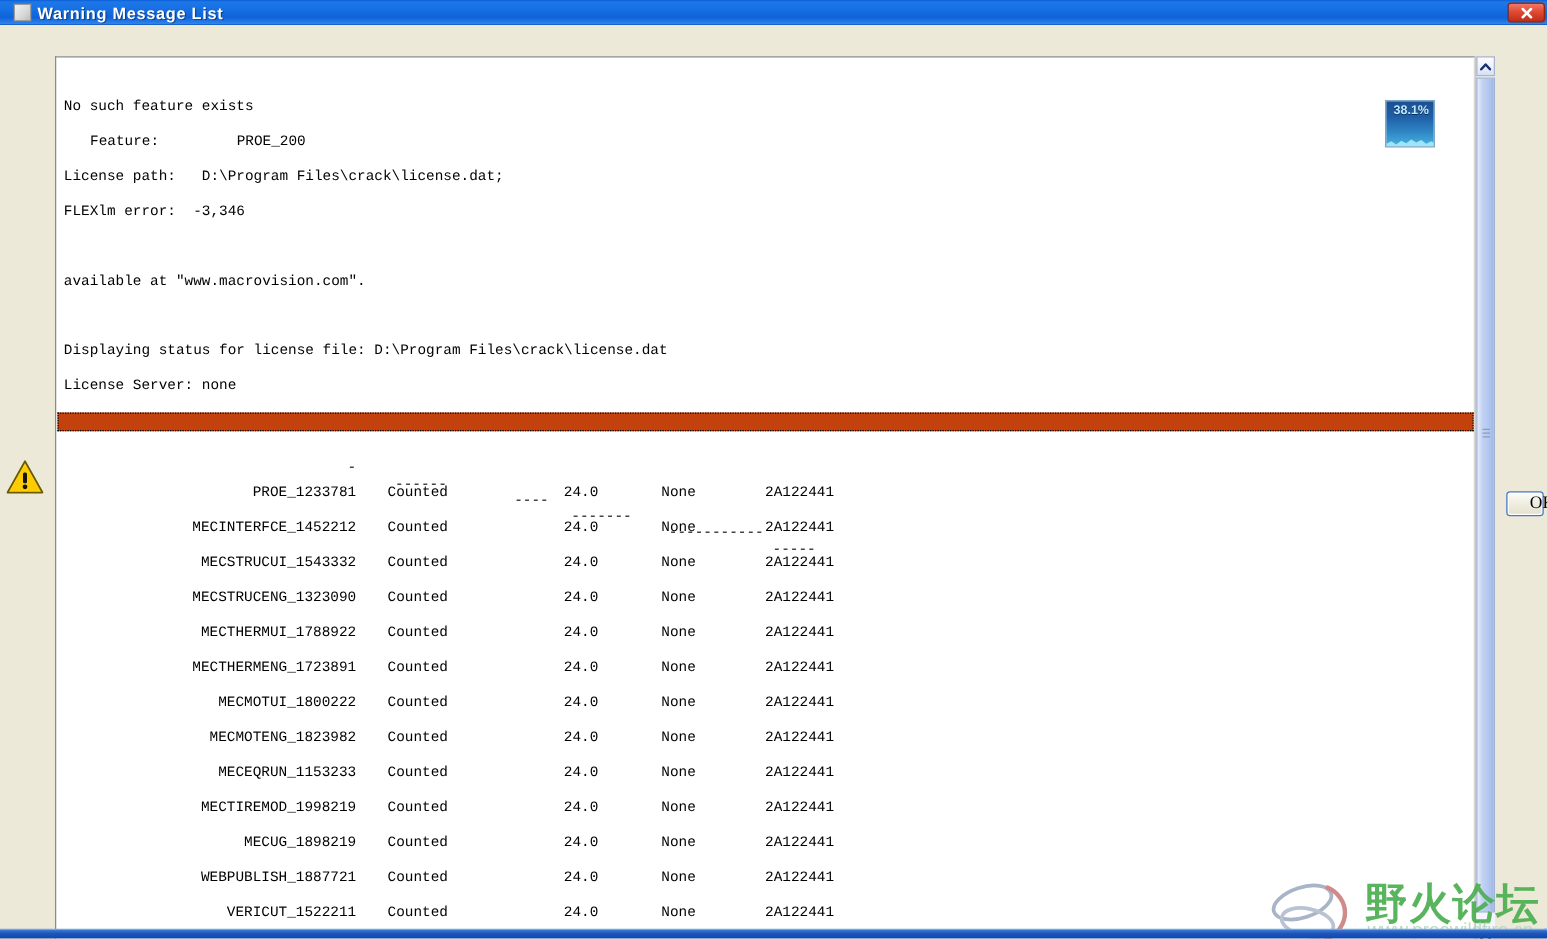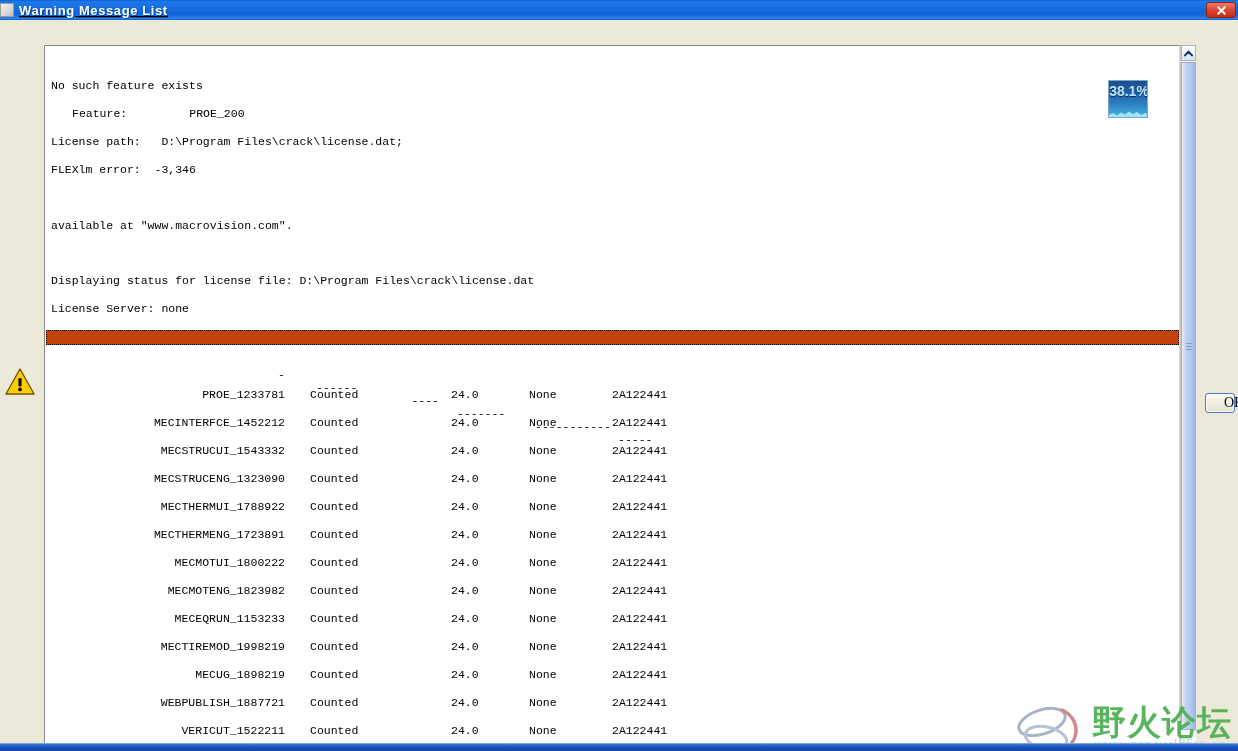--- a/index.html
+++ b/index.html
@@ -21,22 +21,21 @@
   
   .titlebar {
     position: absolute;
     left: 0; top: 0;
     width: 1238px; height: 20px;
     background: linear-gradient(to bottom,
        #0A5FD4 0%, #1E78E8 8%, #166FE2 40%, #0E63D8 70%, #2E82EC 94%, #0A54C0 100%);
     display: flex;
     align-items: center;
     box-sizing: border-box;
-    padding-left: 0;
-    text-decoration: underline;
+    padding-left: 11px;
   }
   .tb-icon {
     width: 14px; height: 14px;
     background: linear-gradient(135deg,#f2f2f2 0%, #d8d8d8 60%, #bdbdbd 100%);
     border: 1px solid #9b9b9b;
     box-sizing: border-box;
     margin-right: 5px;
     flex: 0 0 auto;
   }
   .tb-title {
@@ -218,21 +217,21 @@
     border: 1px solid #7aa8c8;
     box-sizing: border-box;
     overflow: hidden;
   }
   .meter-label {
     position: absolute;
     left: 0; top: 2px; width: 40px;
     text-align: center;
     color: #bfe8ff;
     font-family: "Liberation Sans", sans-serif;
-    font-size: 14px;
+    font-size: 10px;
     font-weight: bold;
     text-shadow: 0 1px 0 #0a2c4e;
   }
   .meter-wave {
     position: absolute;
     left: 0; bottom: 0; width: 40px; height: 8px;
   }
 
   
   .watermark {

